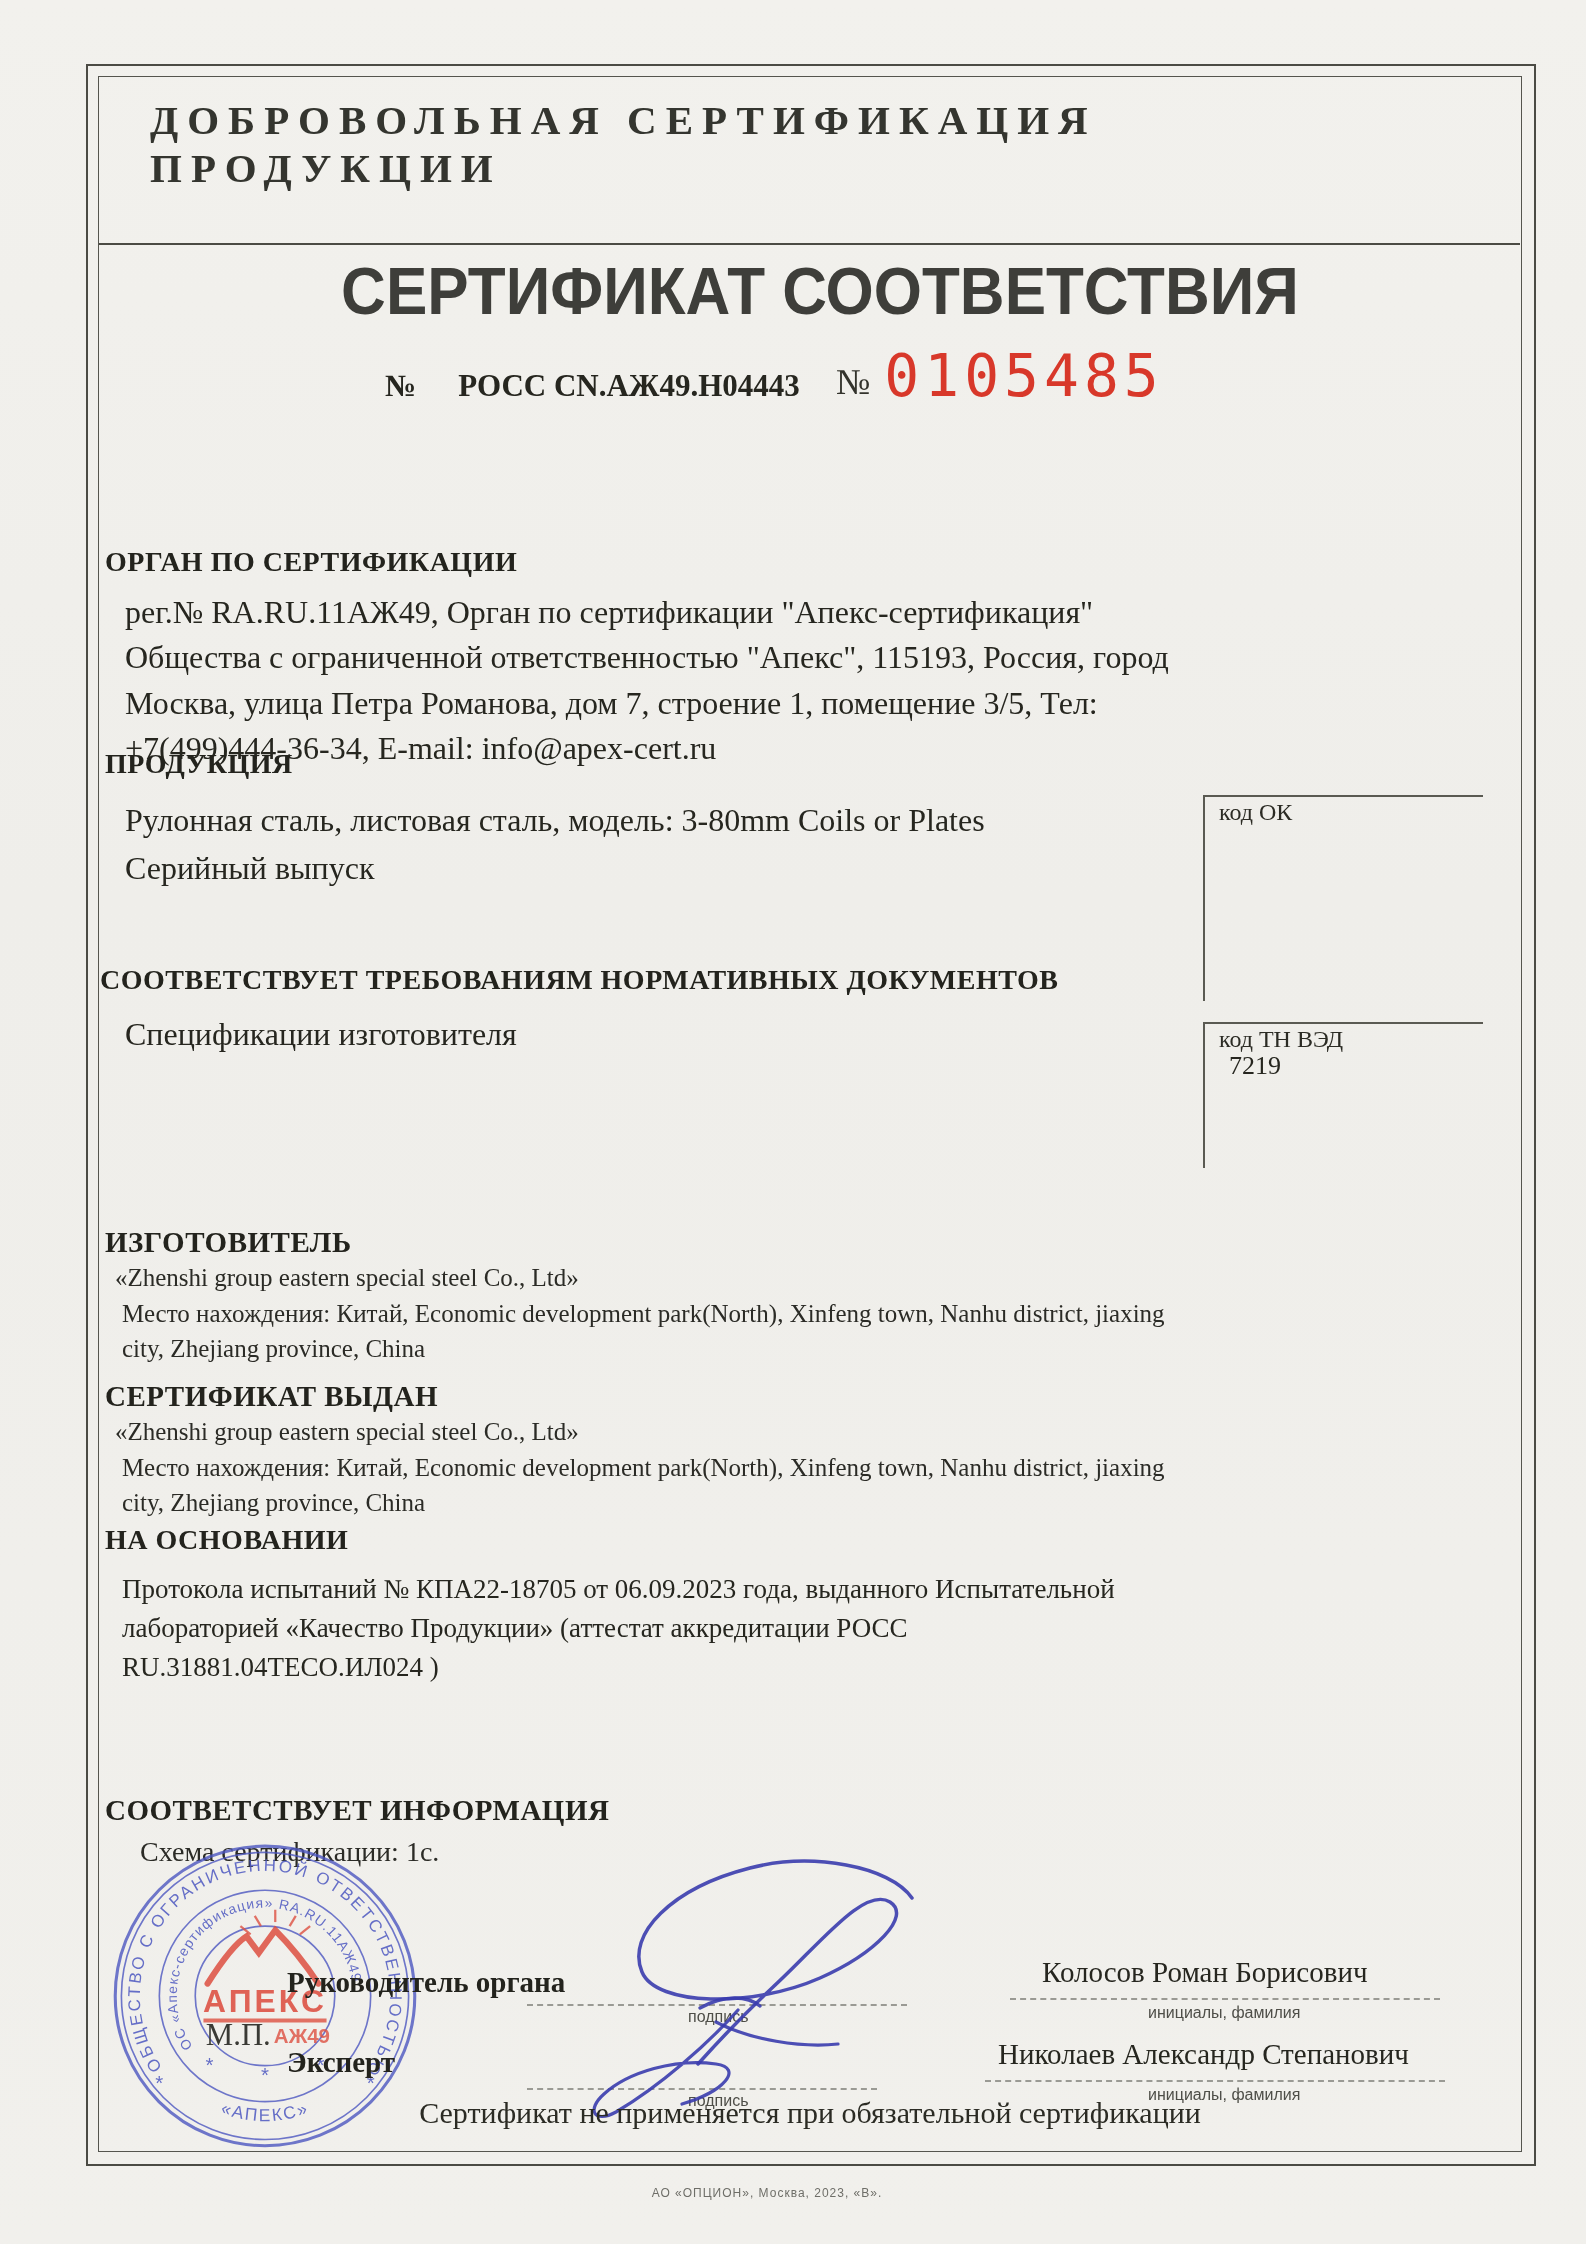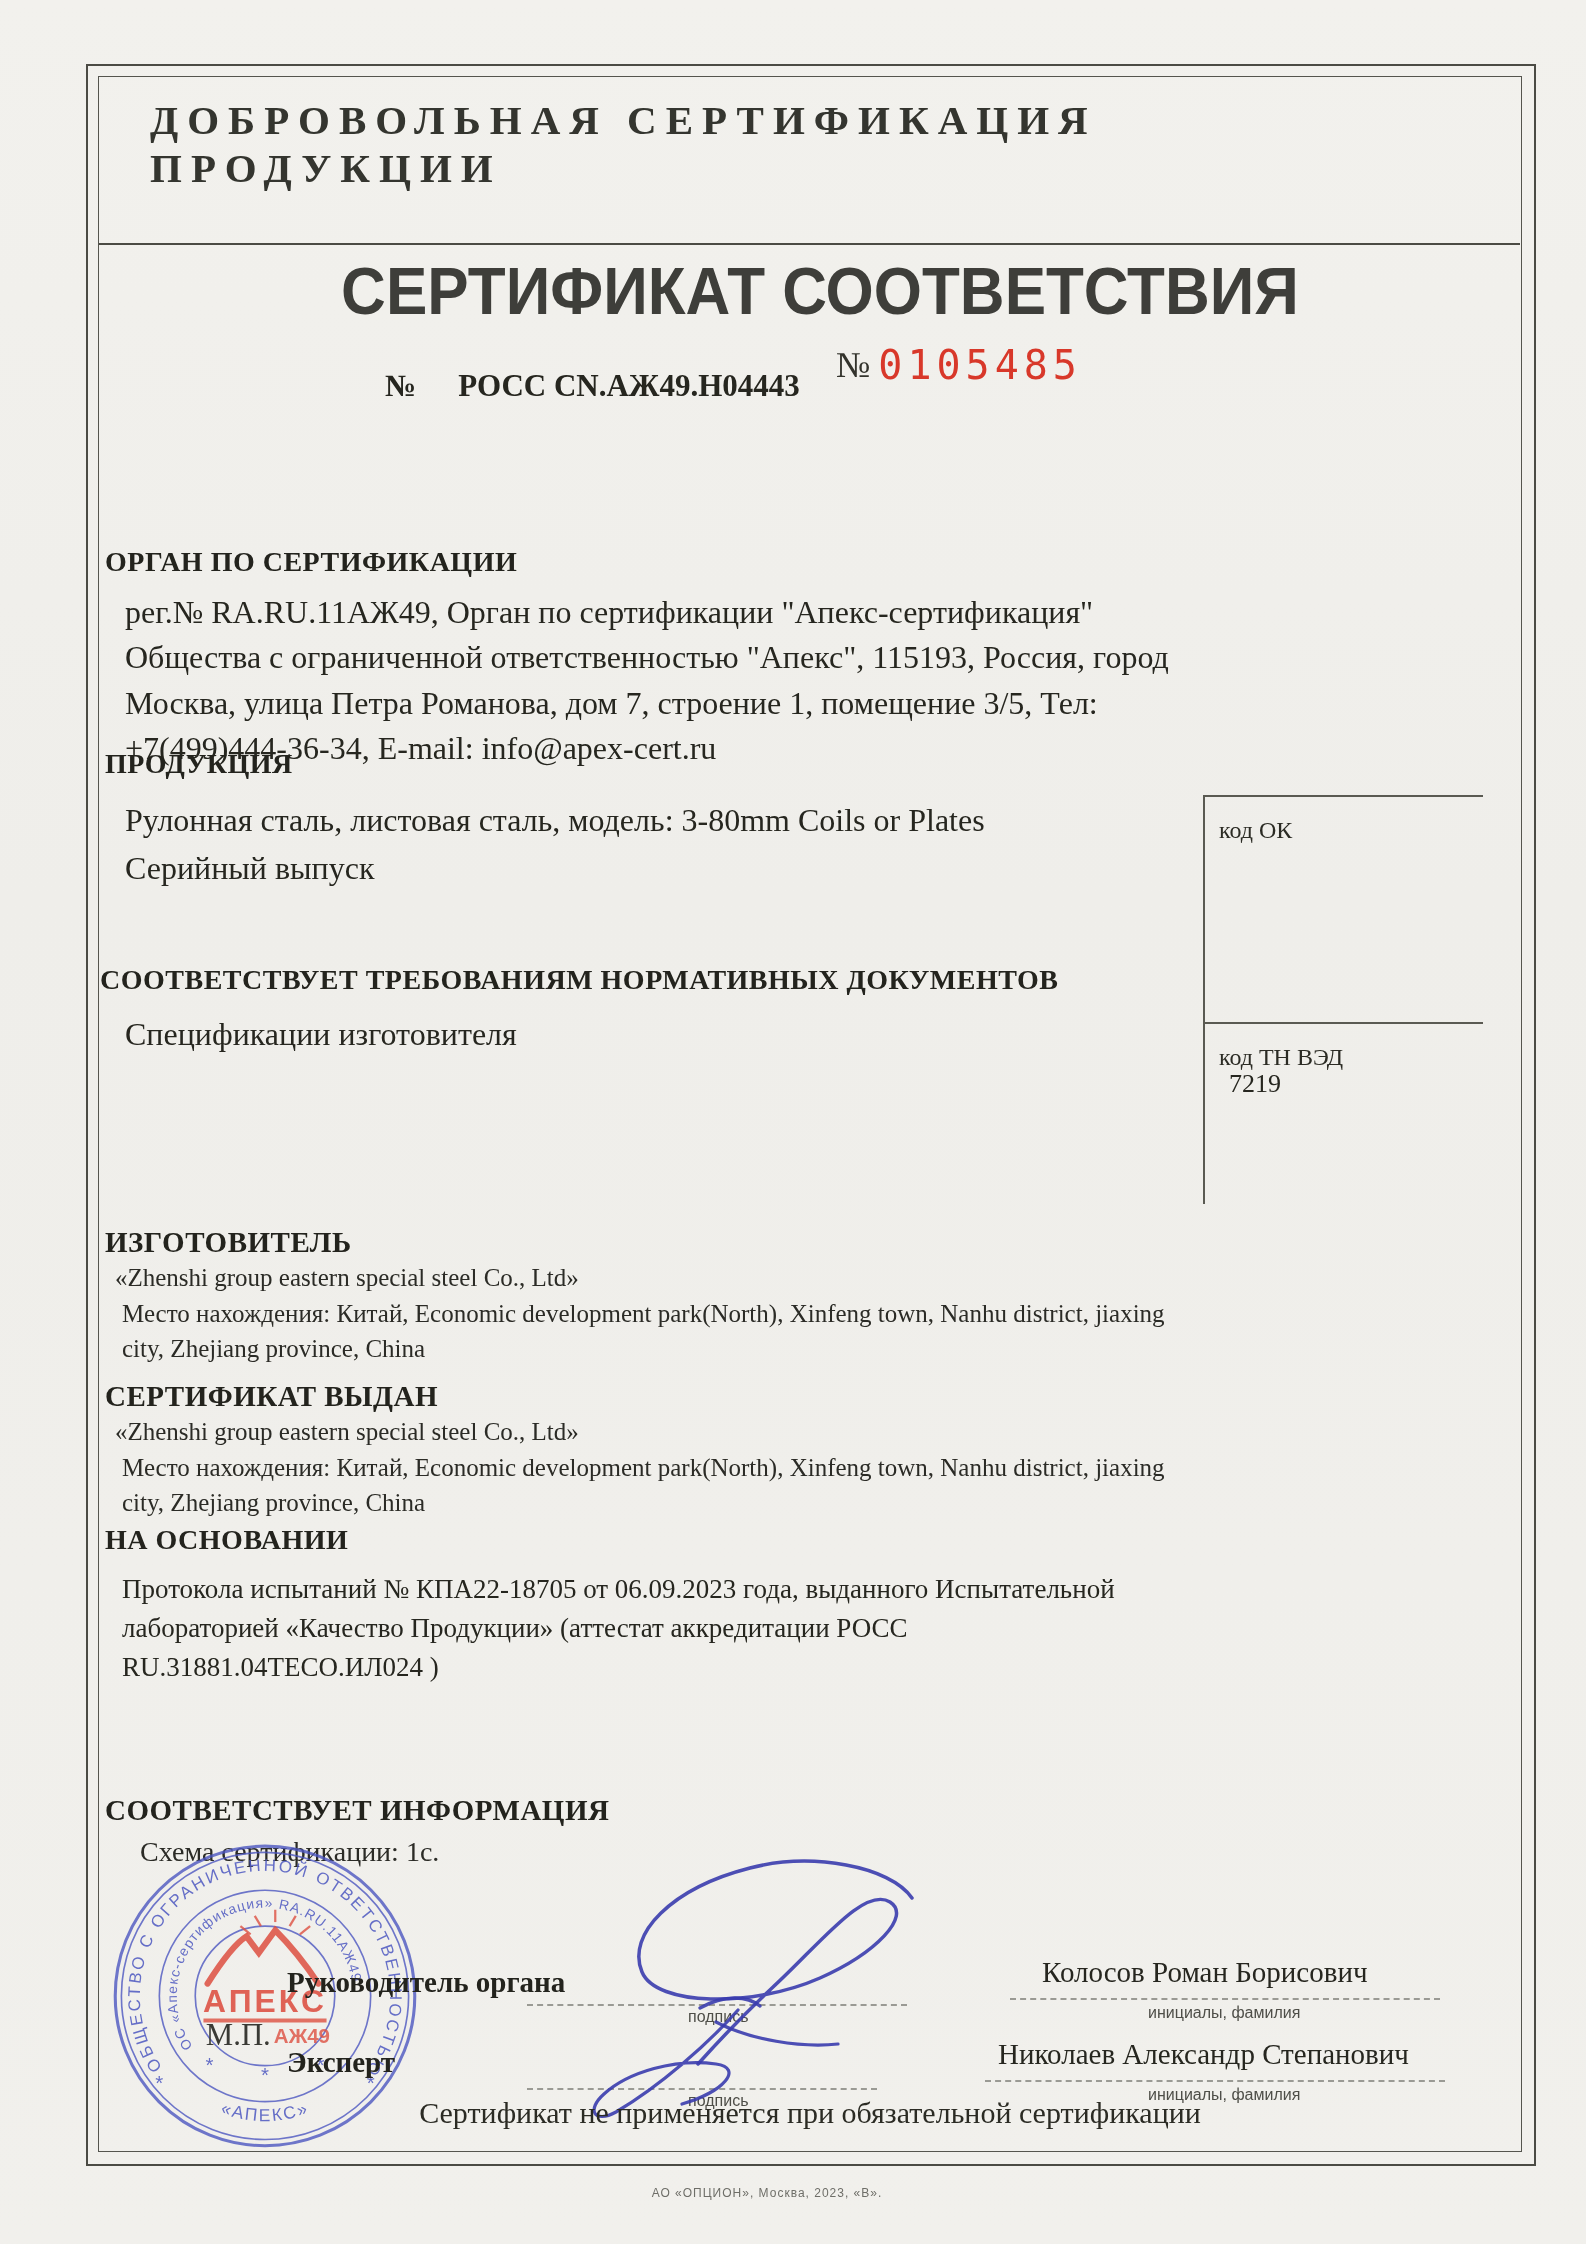--- a/index.html
+++ b/index.html
@@ -31,22 +31,22 @@
   }
   .cert-no-line{left:385px;top:368px;font-size:31px;font-weight:bold;color:#26261f;}
   .cert-no-label{margin-right:42px;font-weight:bold;}
   .validity{left:385px;top:438px;font-size:30px;font-weight:bold;color:#26261f;}
   .validity span{margin-right:14px;}
   .v-from{margin-left:28px;}
   .v-to-label{margin-left:62px;}
   .v-to{margin-left:28px;}
   .serial{left:836px;top:342px;font-size:36px;color:#33332c;}
   .serial .digits{
-    font-family:"DejaVu Sans Mono",monospace;font-size:40px;color:#d8382a;
-    letter-spacing:5px;margin-left:8px;vertical-align:-2px;
+    font-family:"DejaVu Sans Mono",monospace;font-size:58px;color:#d8382a;
+    letter-spacing:5px;margin-left:14px;vertical-align:-2px;
   }
   
   .h{font-weight:bold;font-size:28px;color:#23231d;letter-spacing:.5px;}
   .b{font-size:32px;line-height:1.42;color:#26261f;}
   .organ-h{left:105px;top:546px;}
   .organ-b{left:125px;top:590px;width:1060px;}
   .product-h{left:105px;top:748px;}
   .product-b{left:125px;top:796px;width:1040px;line-height:1.5;}
   .conforms-h{left:100px;top:964px;width:1090px;}
   .conforms-b{left:125px;top:1012px;width:900px;}
@@ -54,21 +54,21 @@
   .manuf-name{left:115px;top:1264px;width:1050px;font-size:25px;}
   .manuf-addr{left:122px;top:1296px;width:1060px;font-size:25px;line-height:1.4;}
   .issued-h{left:105px;top:1380px;font-size:29px;}
   .issued-name{left:115px;top:1418px;width:1050px;font-size:25px;}
   .issued-addr{left:122px;top:1450px;width:1060px;font-size:25px;line-height:1.4;}
   .basis-h{left:105px;top:1524px;}
   .basis-b{left:122px;top:1570px;width:1080px;font-size:27px;line-height:1.44;}
   .addinfo-h{left:105px;top:1794px;font-size:29px;}
   .addinfo-b{left:140px;top:1836px;width:800px;font-size:28px;}
   
-  .code-box{border-top:2px solid #5a5a52;border-left:2px solid #5a5a52;padding:20px 14px;}
+  .code-box{border-top:2px solid #5a5a52;border-left:2px solid #5a5a52;padding:2px 14px;}
   .ok-box{left:1203px;top:795px;width:250px;height:200px;}
   .code-label{font-size:24px;color:#2b2b24;}
   .ok-lines{font-size:27px;line-height:1.42;margin-top:2px;margin-left:8px;color:#26261f;}
   .tnved-box{left:1203px;top:1022px;width:250px;height:140px;}
   .tnved-val{font-size:26px;margin-left:10px;margin-top:-2px;color:#26261f;}
   
   .role1{left:287px;top:1966px;font-size:29px;font-weight:bold;color:#23231d;}
   .role2{left:287px;top:2046px;font-size:29px;font-weight:bold;color:#23231d;}
   .dash{border-bottom:2px dashed #9a9a94;height:0;}
   .sig-line1{left:527px;top:2004px;width:380px;}

